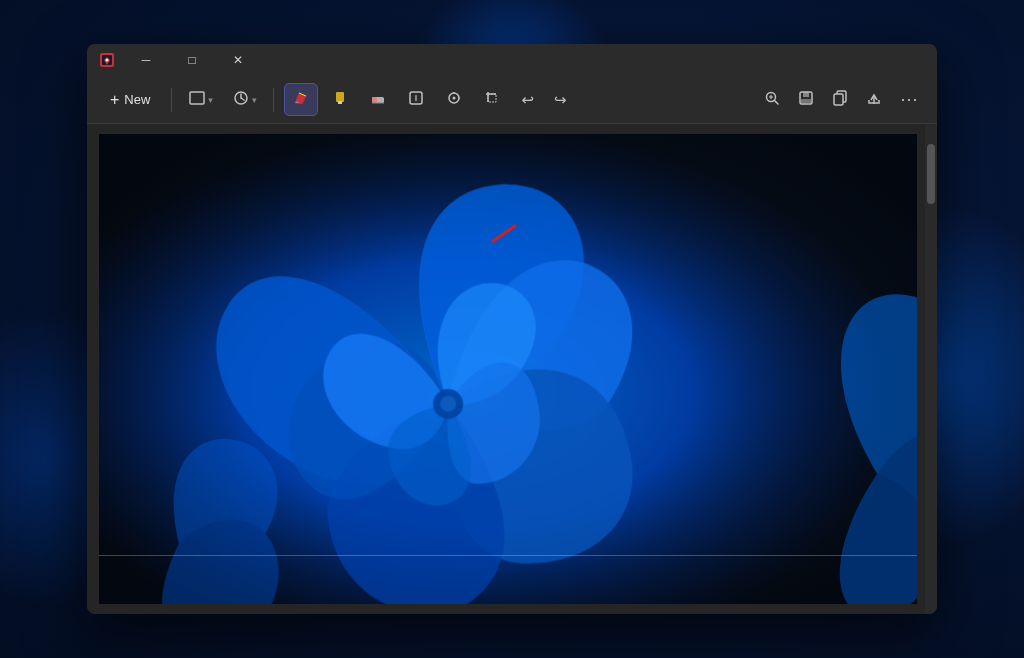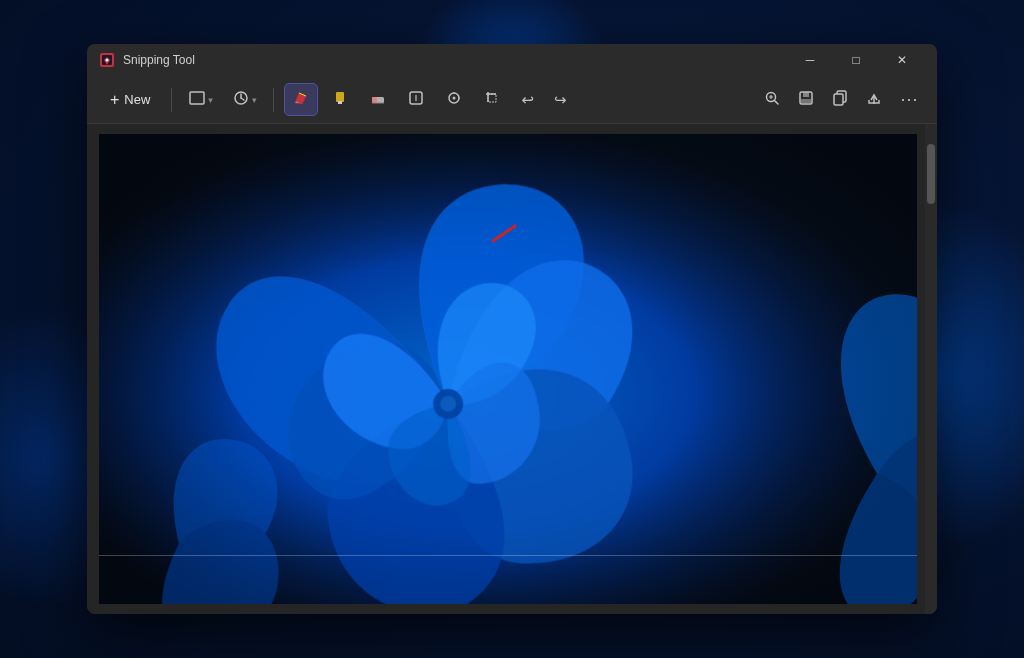--- a/index.html
+++ b/index.html
@@ -240,21 +240,20 @@
 
 <div class="window">
 
   <div class="title-bar">
     <svg class="title-bar-icon" viewBox="0 0 16 16" fill="none">
       <rect x="1" y="1" width="14" height="14" rx="2" fill="#c8303a"></rect>
       <rect x="3" y="3" width="10" height="10" rx="1" fill="#1a1a2e"></rect>
       <path d="M5 8 L8 5 L11 8 L8 13 Z" fill="#c8303a"></path>
       <circle cx="8" cy="8" r="1.5" fill="white"></circle>
     </svg>
-    <span class="title-bar-text">Snipping Tool</span>
     <div class="window-controls">
       <button class="window-control-btn">─</button>
       <button class="window-control-btn">□</button>
       <button class="window-control-btn close">✕</button>
     </div>
   </div>
 
   <div class="toolbar">
 
     <button class="new-btn">

